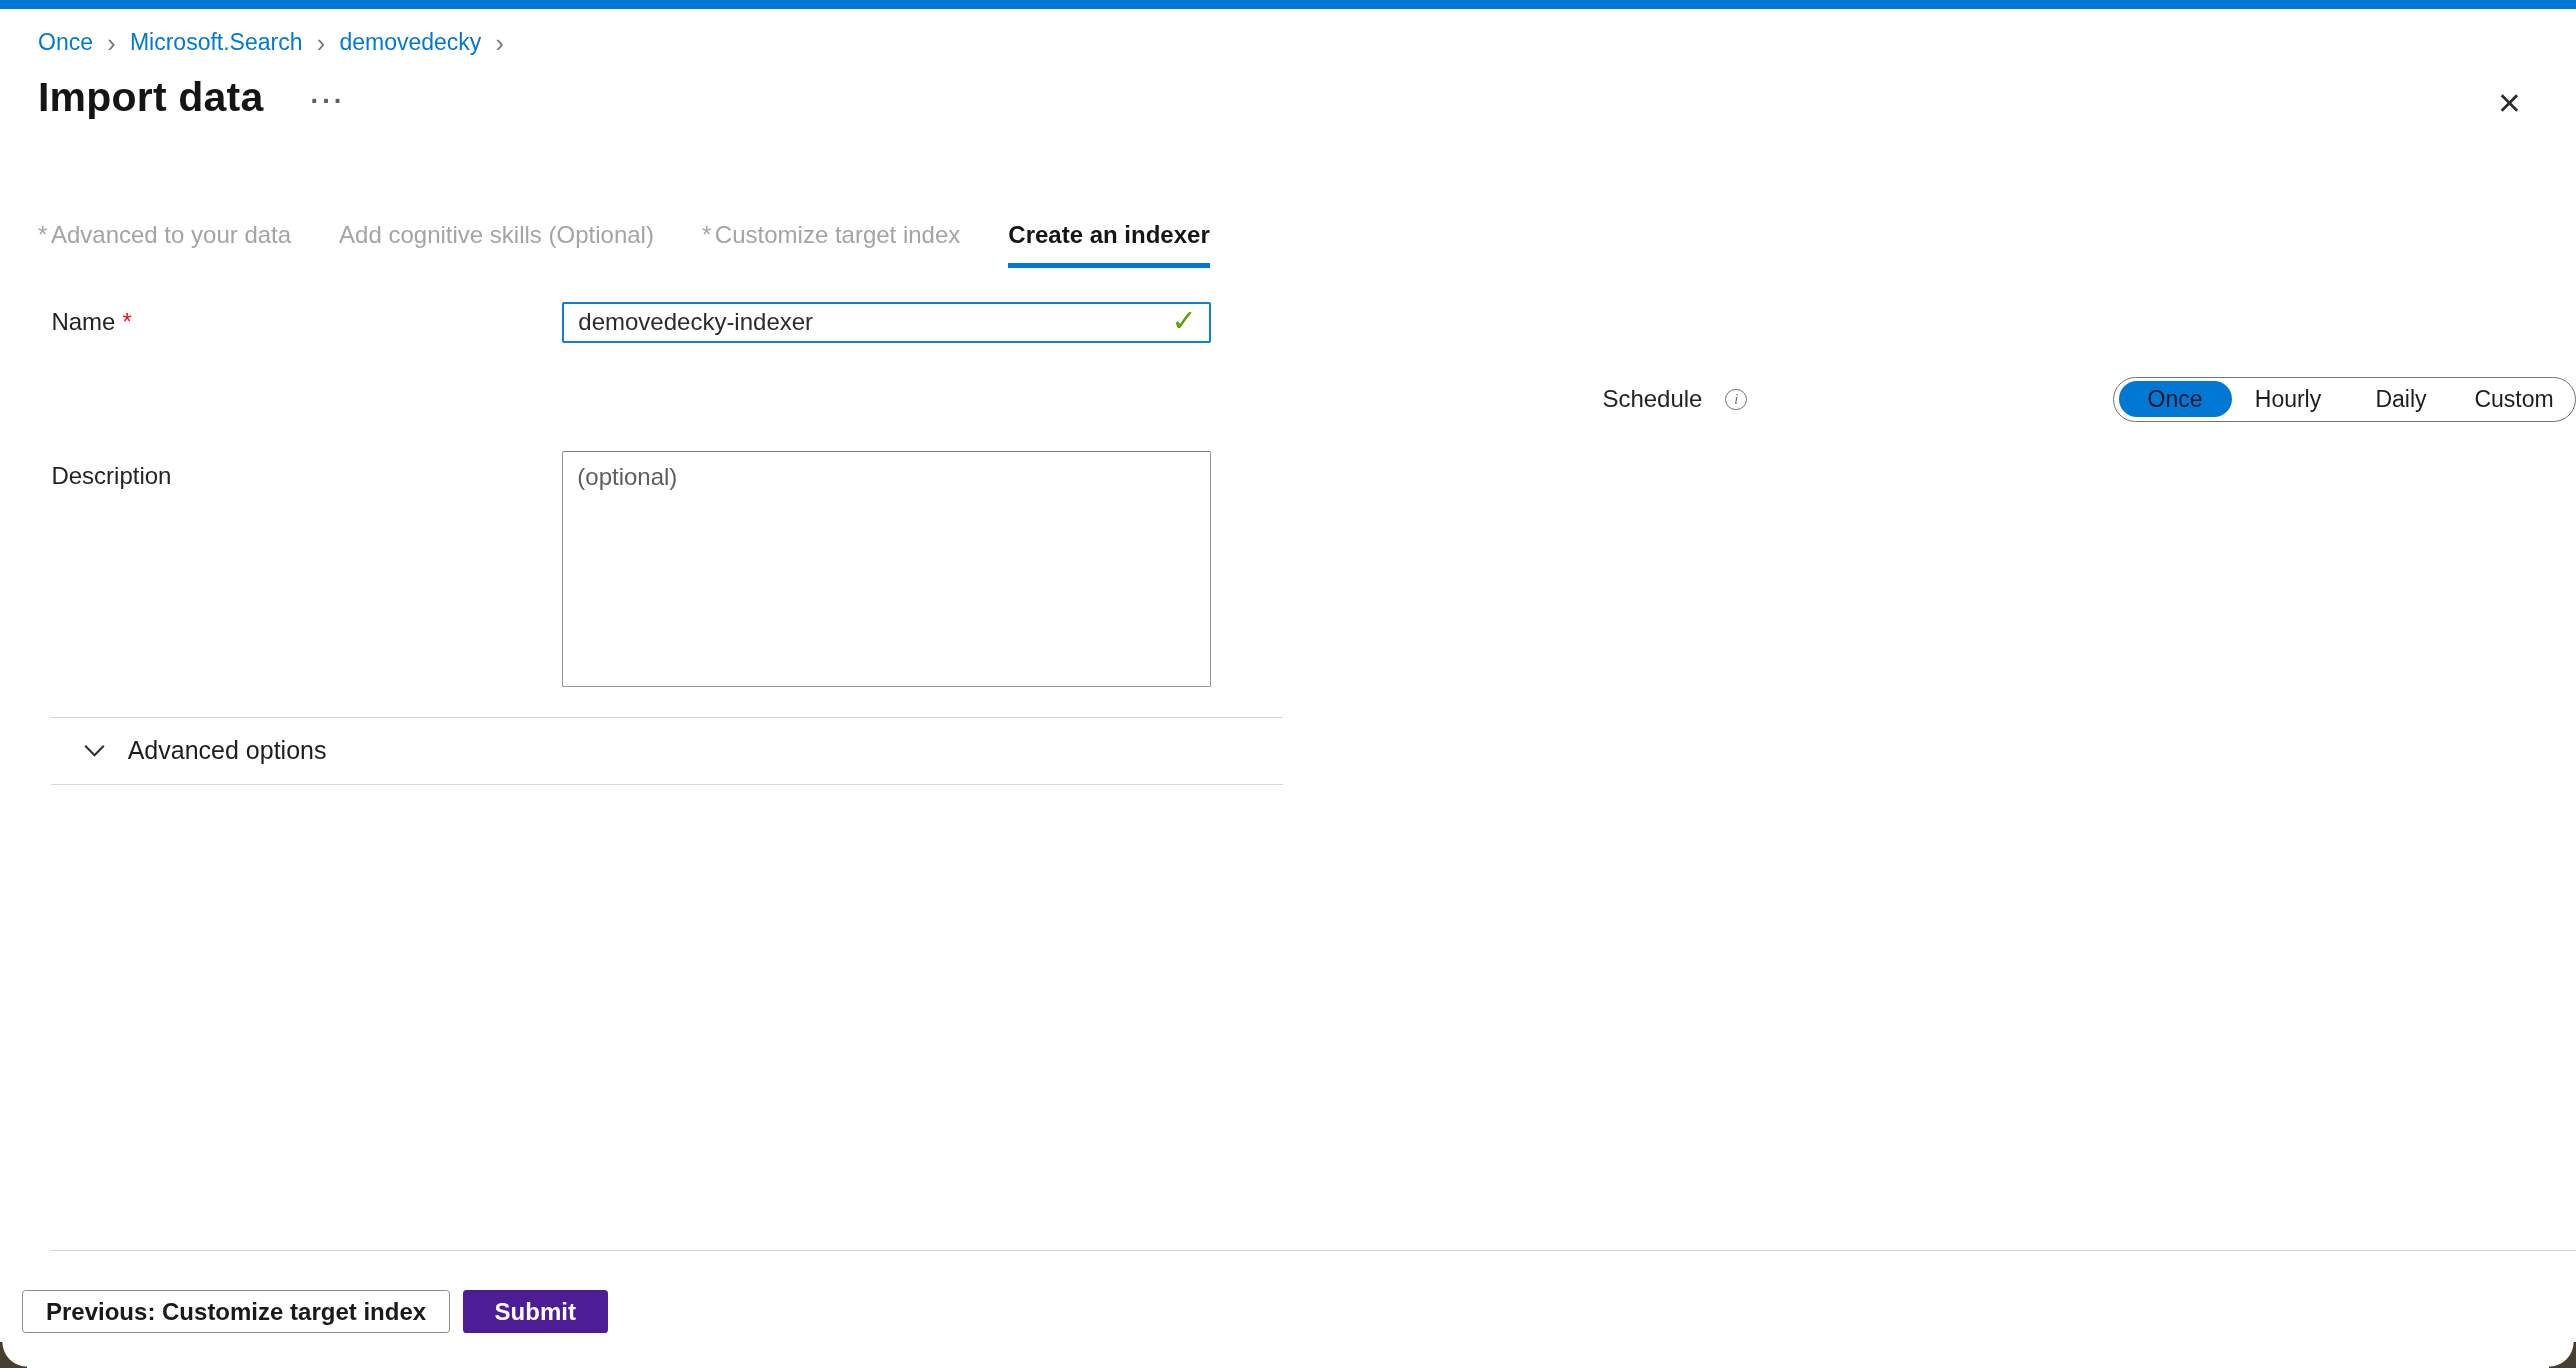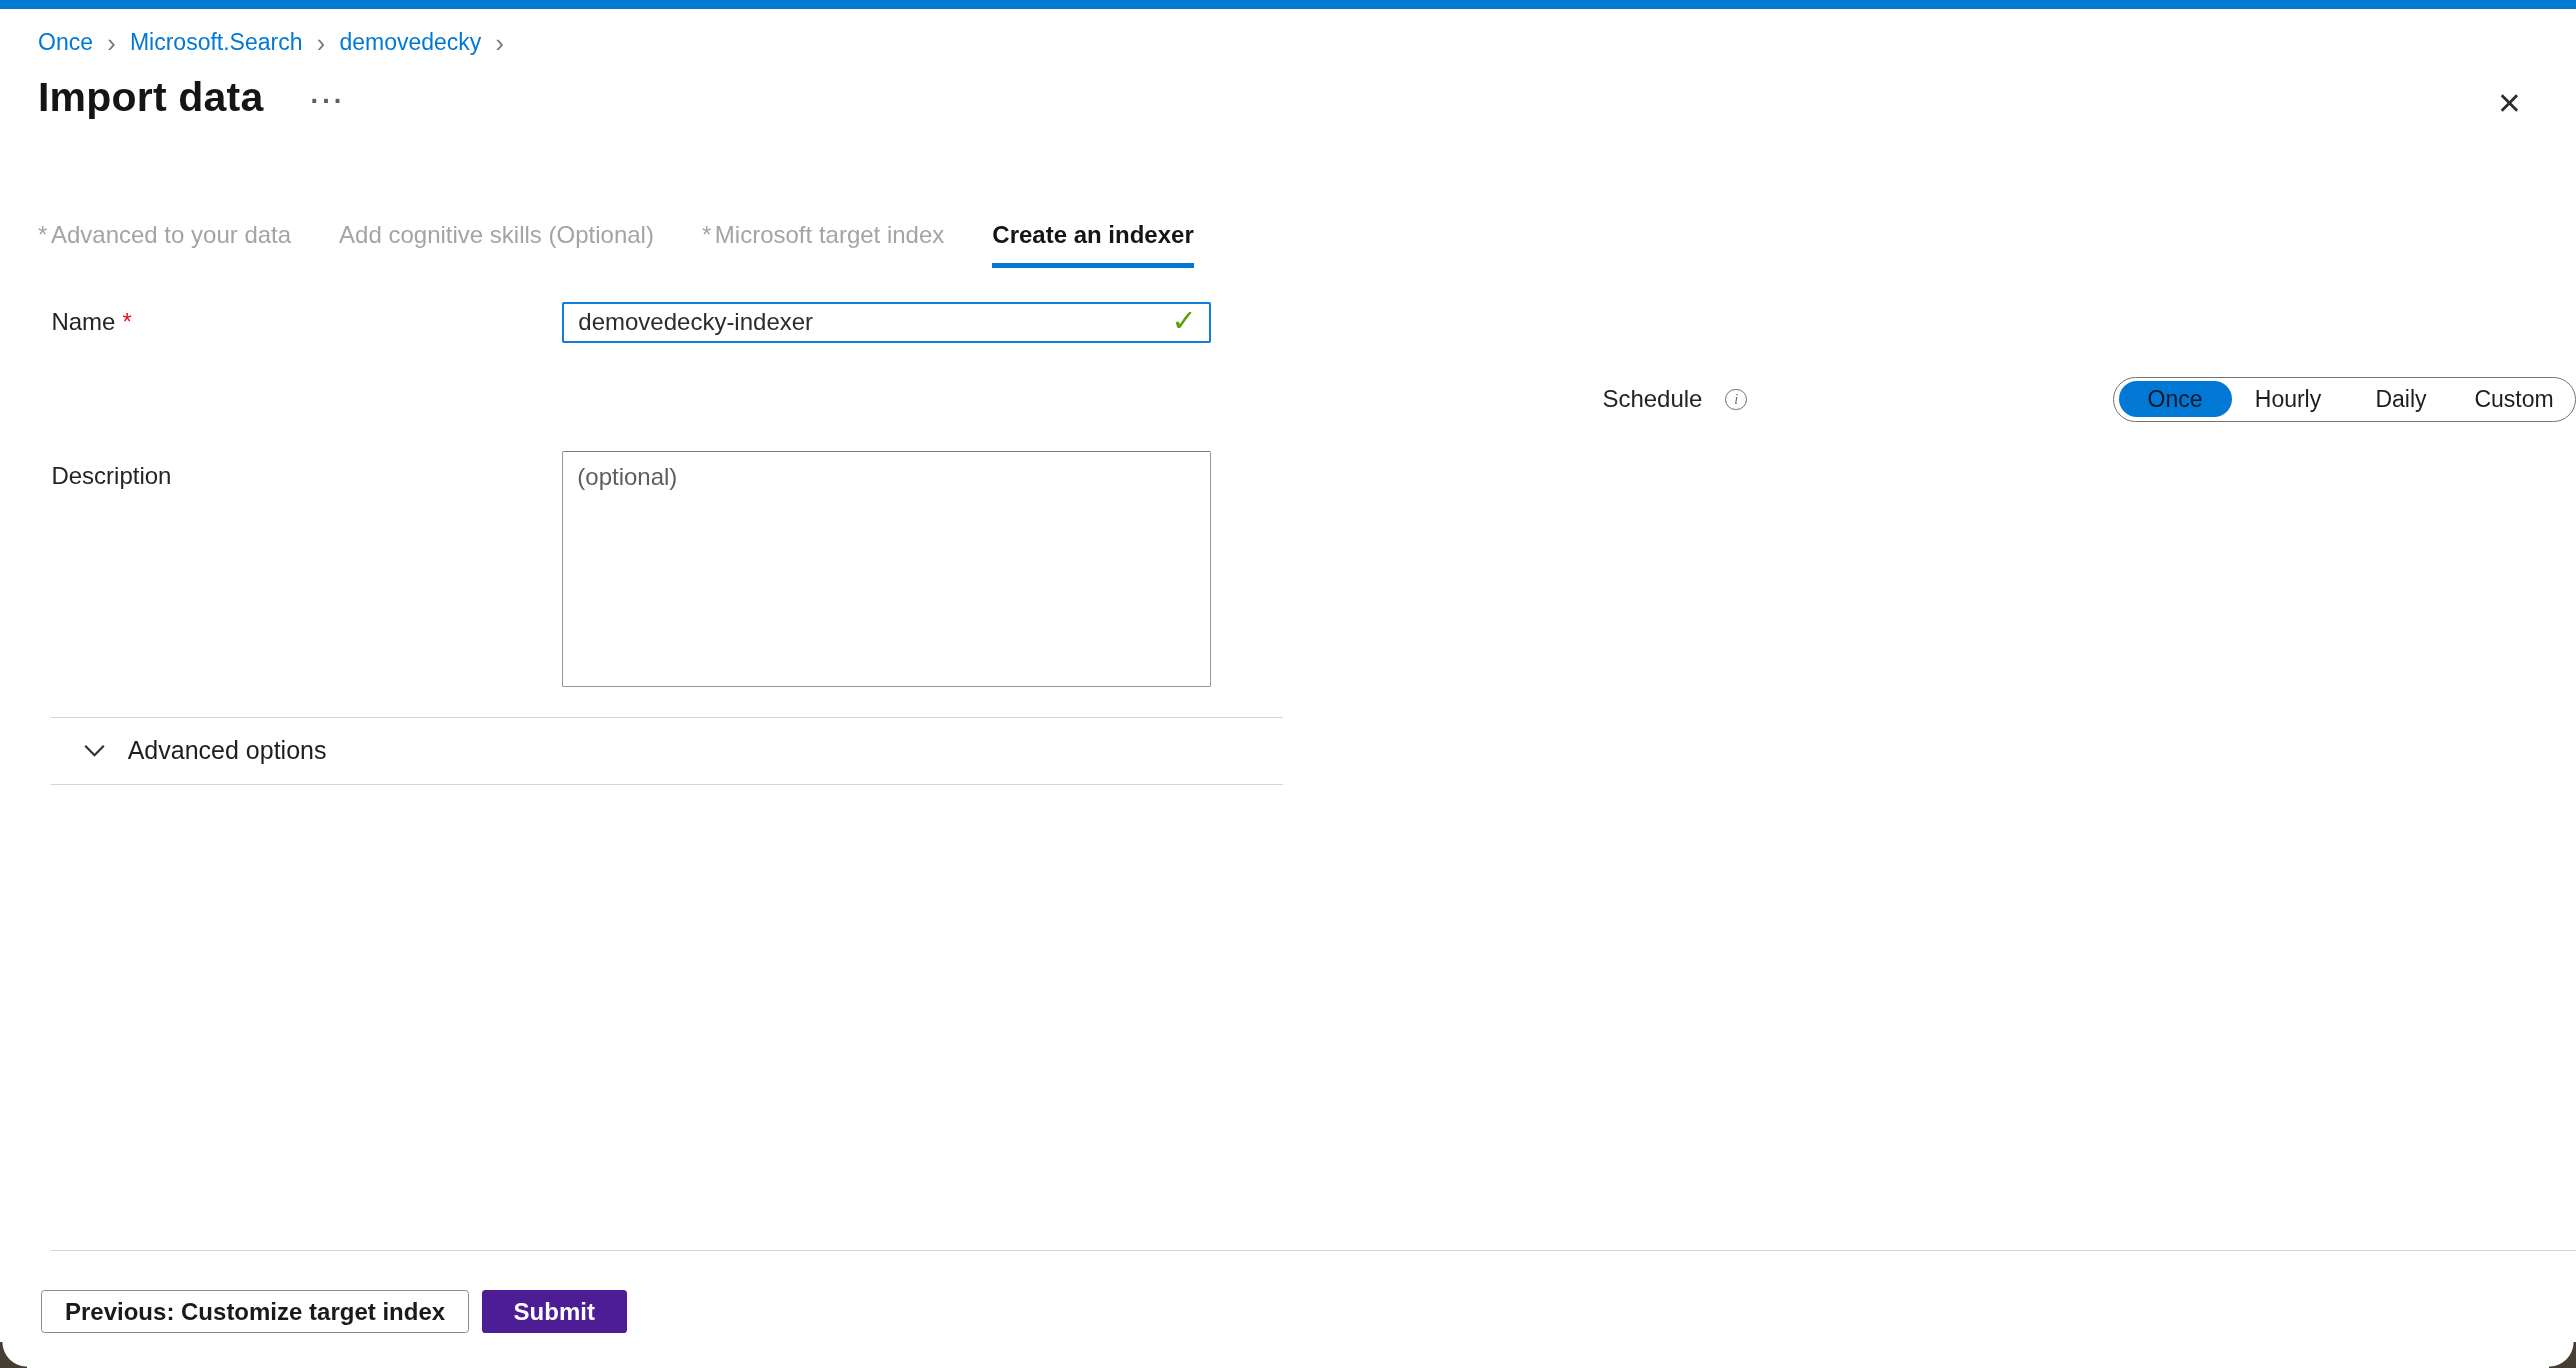--- a/index.html
+++ b/index.html
@@ -119,21 +119,21 @@
   }
   .chevron-down { margin-right: 19.7px; display: inline-flex; }
   .advanced-label { font-size: 25px; color: #1f1e1d; }
 
   
   .footer-divider {
     position: absolute; left: 51px; right: 0; top: 1241px;
     border-top: 1.8px solid #d8d6d4;
   }
   .footer-buttons {
-    position: absolute; left: 41px; top: 1281px;
+    position: absolute; left: 22px; top: 1281px;
     display: flex; align-items: center; gap: 12.5px;
   }
   .btn {
     height: 43px; display: inline-flex; align-items: center; justify-content: center;
     font-family: "Liberation Sans", sans-serif;
     font-size: 24px; font-weight: 700; border-radius: 3.6px; cursor: pointer;
   }
   .btn-secondary {
     background: #ffffff; color: #1b1a19;
     border: 1.8px solid #8e8c8a; padding: 0 23px;
@@ -171,21 +171,21 @@
   <div class="close-btn">×</div>
 
   <div class="tabs">
     <div class="tab">
       <span class="star">*</span><span>Advanced to your data</span>
     </div>
     <div class="tab">
       <span>Add cognitive skills (Optional)</span>
     </div>
     <div class="tab">
-      <span class="star">*</span><span>Microsoft target index</span>
+      <span class="star">*</span><span>Customize target index</span>
     </div>
     <div class="tab active">
       <span>Create an indexer</span>
     </div>
   </div>
 
   <div class="form">
 
 
     <div class="row row-name">

